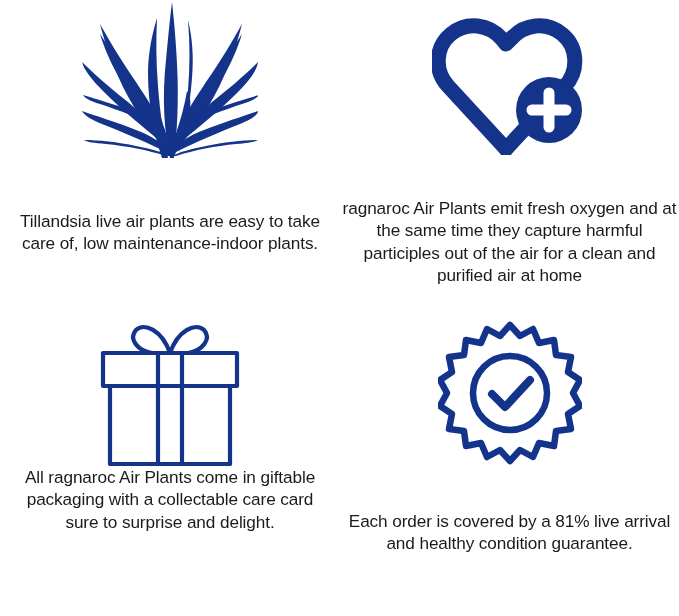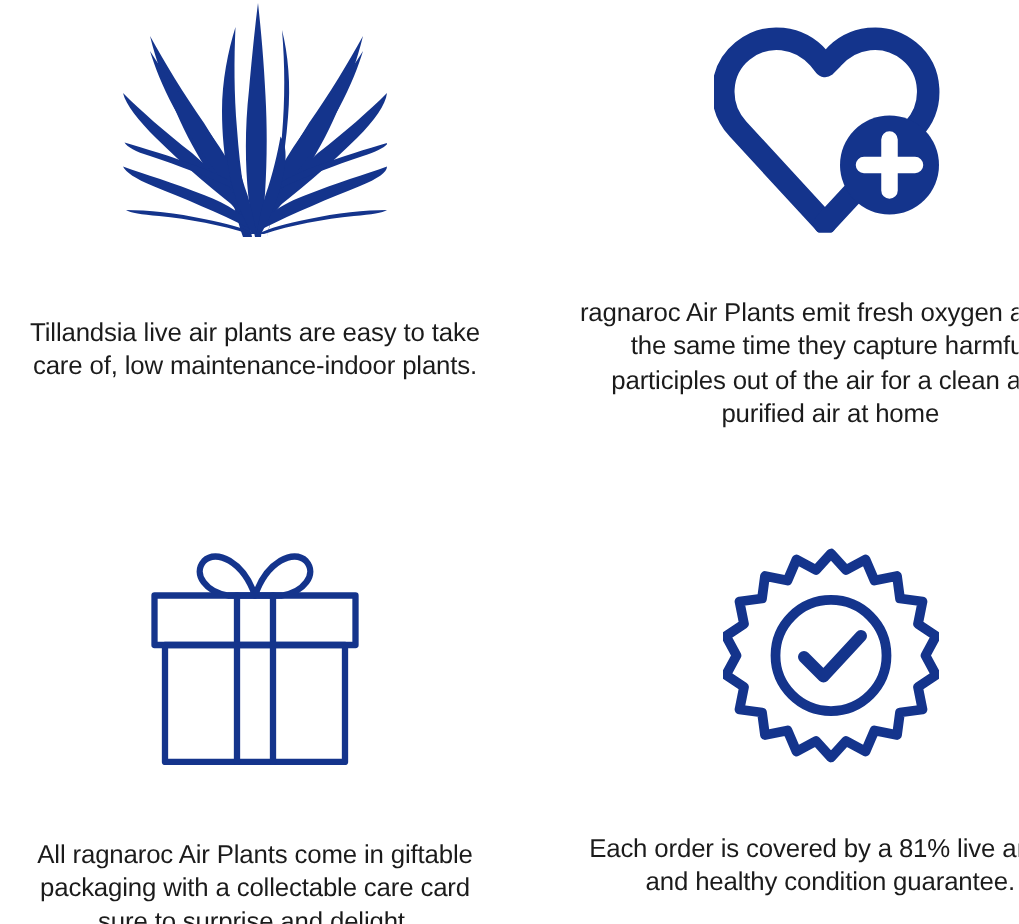--- a/index.html
+++ b/index.html
@@ -14,21 +14,20 @@
     font-family: "Liberation Sans", sans-serif;
     -webkit-font-smoothing: antialiased;
   }
   .feature-grid {
     width: 679px;
     height: 496px;
     display: grid;
     grid-template-columns: 340px 339px;
     grid-template-rows: 308px 308px;
     box-sizing: border-box;
-    gap: 44px;
   }
   .feature-cell {
     position: relative;
     display: flex;
     flex-direction: column;
     align-items: center;
     box-sizing: border-box;
     overflow: hidden;
   }
   .cell-top-left    { padding: 0px 4px 0 4px; }
@@ -49,21 +48,21 @@
     font-size: 17.2px;
     line-height: 22.3px;
     text-align: center;
     letter-spacing: -0.1px;
     margin: 0;
     width: 100%;
     box-sizing: border-box;
   }
   .text-top-left     { margin-top: 52px; padding: 0 2px; }
   .text-top-right    { margin-top: 42px; padding: 0 0px; }
-  .text-bottom-left  { margin-top: 48px; padding: 0 4px; }
+  .text-bottom-left  { padding: 0 4px; }
   .text-bottom-right { margin-top: 44px; padding: 0 0px; }
 </style>
 </head>
 <body>
 
 <div class="feature-grid">
 
   <div class="feature-cell cell-top-left">
     <div class="icon-wrap">
       <svg width="176" height="158" viewBox="0 0 176 158" aria-hidden="true">

